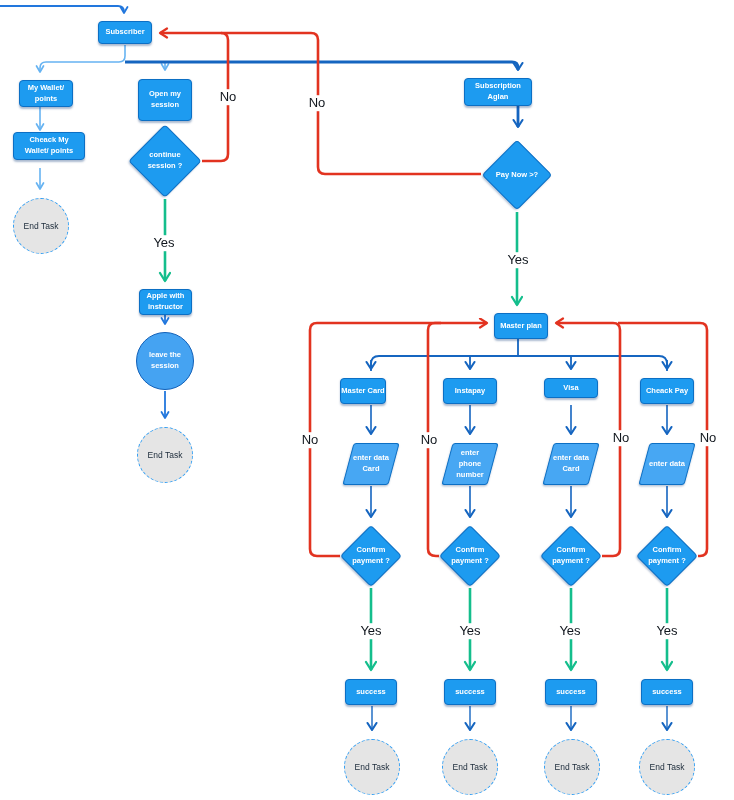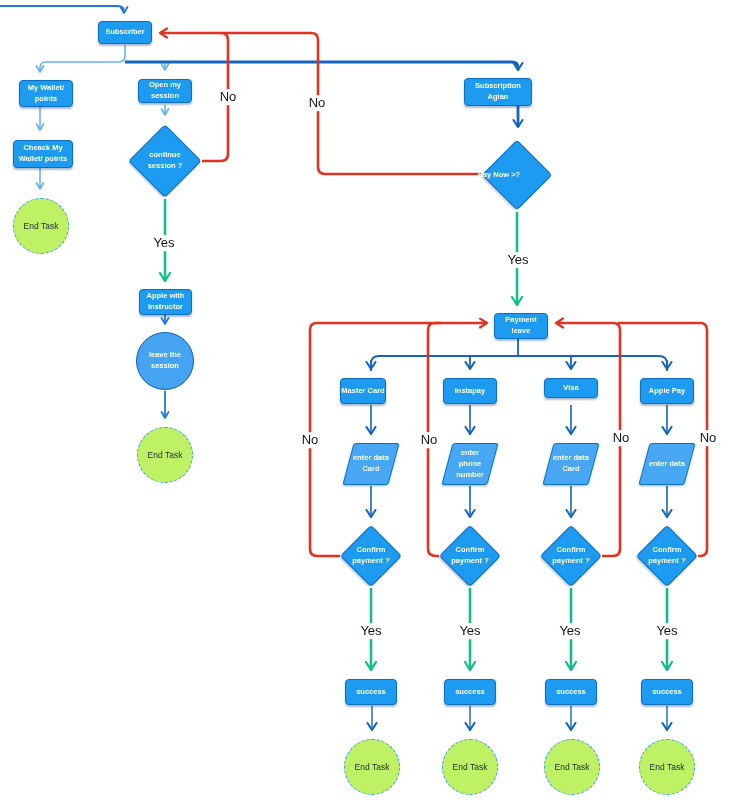--- a/index.html
+++ b/index.html
@@ -11,21 +11,21 @@
         box-shadow:0 1.5px 2px rgba(16,60,120,.35);
         display:flex;align-items:center;justify-content:center;}
   .nlabel{color:#fff;font-size:7.5px;font-weight:700;text-align:center;
           white-space:pre-line;line-height:1.45;}
   .diamond{background:#1d9bf0;border:1.5px solid #0c6fc4;border-radius:4px;
            transform:rotate(45deg);box-shadow:0 1.5px 2px rgba(16,60,120,.3);}
   .para{background:#47a7f3;border:1.5px solid #0c6fc4;border-radius:3px;
         transform:skewX(-15deg);box-shadow:0 1.5px 2px rgba(16,60,120,.3);}
   .circle{border-radius:50%;display:flex;align-items:center;justify-content:center;}
   .circle.filled{background:#45a3f2;border:1.5px solid #1160b8;}
-  .circle.dashed{background:#bef264;border:1.6px dashed #2f9df3;}
+  .circle.dashed{background:#e5e5e5;border:1.6px dashed #2f9df3;}
   .endlabel{color:#1c2b3a;font-size:8.5px;font-weight:500;}
   .olabel{position:absolute;z-index:3;transform:translate(-50%,-50%);
           color:#fff;font-size:7.5px;font-weight:700;text-align:center;
           white-space:pre-line;line-height:1.45;pointer-events:none;}
   .flabel{position:absolute;z-index:3;transform:translate(-50%,-50%);
           background:#fff;color:#10161d;font-size:13px;font-weight:500;
           padding:0 2px;line-height:1.2;}
 </style>
 </head>
 <body>
@@ -109,30 +109,30 @@
 
   <div class="node rect" style="left:98px;top:21px;width:54px;height:23px">
     <span class="nlabel">Subscriber</span>
   </div>
 
   <div class="node rect" style="left:19px;top:80px;width:54px;height:27px">
     <span class="nlabel">My Wallet/
 points</span>
   </div>
 
-  <div class="node rect" style="left:13px;top:140px;width:60px;height:28px">
+  <div class="node rect" style="left:13px;top:132px;width:72px;height:28px">
     <span class="nlabel">Cheack My
 Wallet/ points</span>
   </div>
 
   <div class="node circle dashed" style="left:13px;top:198px;width:56px;height:56px">
     <span class="endlabel">End Task</span>
   </div>
 
-  <div class="node rect" style="left:138px;top:79px;width:54px;height:24px">
+  <div class="node rect" style="left:138px;top:79px;width:54px;height:42px">
     <span class="nlabel">Open my
 session</span>
   </div>
 
   <div class="node diamond" style="left:139px;top:135px;width:52px;height:52px"></div>
   <div class="olabel" style="left:165px;top:161px">continue
 session ?</div>
 
   <div class="node rect" style="left:139px;top:289px;width:53px;height:26px">
     <span class="nlabel">Apple with
@@ -147,37 +147,37 @@
   <div class="node circle dashed" style="left:137px;top:427px;width:56px;height:56px">
     <span class="endlabel">End Task</span>
   </div>
 
   <div class="node rect" style="left:464px;top:78px;width:68px;height:28px">
     <span class="nlabel">Subscription
 Aglan</span>
   </div>
 
   <div class="node diamond" style="left:492px;top:150px;width:50px;height:50px"></div>
-  <div class="olabel" style="left:499px;top:175px">Pay Now &gt;?</div>
+  <div class="olabel" style="left:517px;top:175px">Pay Now &gt;?</div>
 
   <div class="node rect" style="left:494px;top:313px;width:54px;height:26px">
-    <span class="nlabel">Payment leave</span>
+    <span class="nlabel">Master plan</span>
   </div>
 
   <div class="node rect" style="left:340px;top:378px;width:46px;height:26px">
     <span class="nlabel">Master Card</span>
   </div>
   <div class="node rect" style="left:443px;top:378px;width:54px;height:26px">
     <span class="nlabel">Instapay</span>
   </div>
   <div class="node rect" style="left:544px;top:378px;width:54px;height:20px">
     <span class="nlabel">Visa</span>
   </div>
   <div class="node rect" style="left:640px;top:378px;width:54px;height:26px">
-    <span class="nlabel">Apple Pay</span>
+    <span class="nlabel">Cheack Pay</span>
   </div>
 
   <div class="node para" style="left:348px;top:443px;width:46px;height:42px"></div>
   <div class="olabel" style="left:371px;top:464px">enter data
 Card</div>
   <div class="node para" style="left:447px;top:443px;width:46px;height:42px"></div>
   <div class="olabel" style="left:470px;top:464px">enter
 phone
 number</div>
   <div class="node para" style="left:548px;top:443px;width:46px;height:42px"></div>

